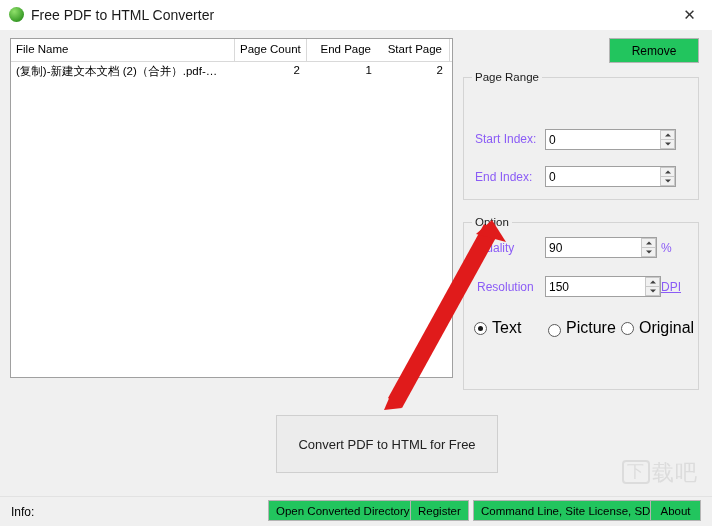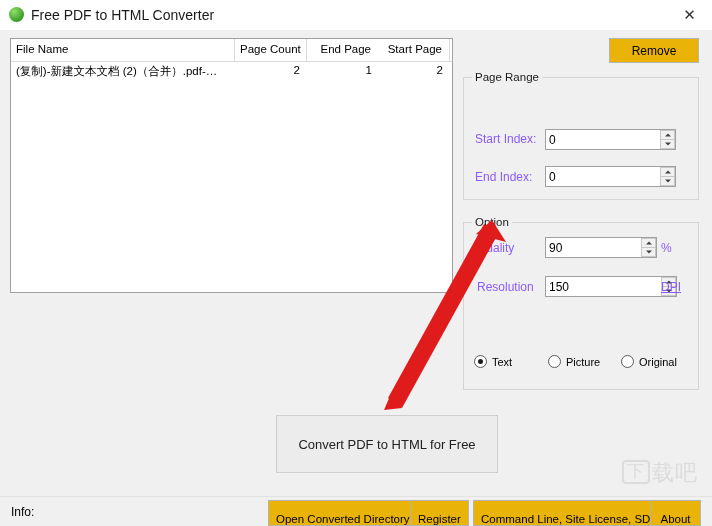--- a/index.html
+++ b/index.html
@@ -50,21 +50,21 @@
   .client {
     position: relative;
     height: 496px;
     background: #f0f0f0;
   }
 
   
   .filelist {
     position: absolute;
     left: 10px; top: 8px;
-    width: 443px; height: 255px;
+    width: 443px; height: 340px;
     background: #fff;
     border: 1px solid #a0a0a0;
     overflow: hidden;
   }
   .fl-header {
     display: flex;
     height: 23px;
     border-bottom: 1px solid #d9d9d9;
     background: #fff;
   }
@@ -89,21 +89,21 @@
     white-space: nowrap;
     overflow: hidden;
   }
   .fl-td.c0 { width: 224px; }
   .fl-td.c1 { width: 72px; text-align: right; padding-right: 7px;}
   .fl-td.c2 { width: 72px; text-align: right; padding-right: 7px;}
   .fl-td.c3 { width: 71px; text-align: right; padding-right: 7px;}
 
   
   .btn {
-    background: #eab308;
+    background: #22c55e;
     border: 1px solid #b4b4b4;
     font-family: "Liberation Sans", sans-serif;
     font-size: 12px;
     color: #000;
     cursor: default;
   }
 
   .btn-add {
     position: absolute;
     left: 463px; top: 8px;
@@ -191,21 +191,21 @@
   }
   .spin .arr.down:after {
     border-left: 3px solid transparent;
     border-right: 3px solid transparent;
     border-top: 3.5px solid #404040;
   }
 
   #spin-start { left: 545px; top: 99px; width: 131px; }
   #spin-end   { left: 545px; top: 136px; width: 131px; }
   #spin-quality    { left: 545px; top: 207px; width: 112px; }
-  #spin-resolution { left: 545px; top: 246px; width: 132px; }
+  #spin-resolution { left: 545px; top: 246px; width: 116px; }
 
   
   .radio-row { position: absolute; left: 474px; top: 289px; width: 215px; height: 18px; }
   .radio {
     position: absolute;
     display: flex;
     align-items: center;
   }
   .radio .dot {
     width: 13px; height: 13px;
@@ -217,21 +217,21 @@
     flex: 0 0 13px;
   }
   .radio.checked .dot:after {
     content: "";
     position: absolute;
     left: 3px; top: 3px;
     width: 5px; height: 5px;
     border-radius: 50%;
     background: #1a1a1a;
   }
-  .radio span { font-size: 11px; margin-top: 36px; }
+  .radio span { font-size: 16px; }
   #rb-text { left: 0; }
   #rb-picture { left: 74px; align-items: flex-end; }
   #rb-original { left: 147px; }
 
   
   .btn-convert {
     position: absolute;
     left: 237px; top: 385px;
     width: 222px; height: 58px;
     background: #ececec;
@@ -252,21 +252,21 @@
   }
   .info-label {
     position: absolute;
     left: 11px; top: 8px;
     font-size: 12px;
   }
   .bottombar .btn {
     position: absolute;
     top: 3px;
     height: 21px;
-    padding: 12px 7px;
+    padding: 4px 7px;
     font-size: 11.5px;
   }
   #b-opendir { left: 268px; }
   #b-register { left: 410px; }
   #b-cmdline { left: 473px; }
   #b-about { left: 650px; width: 51px; }
 
   
   .watermark {
     position: absolute;

